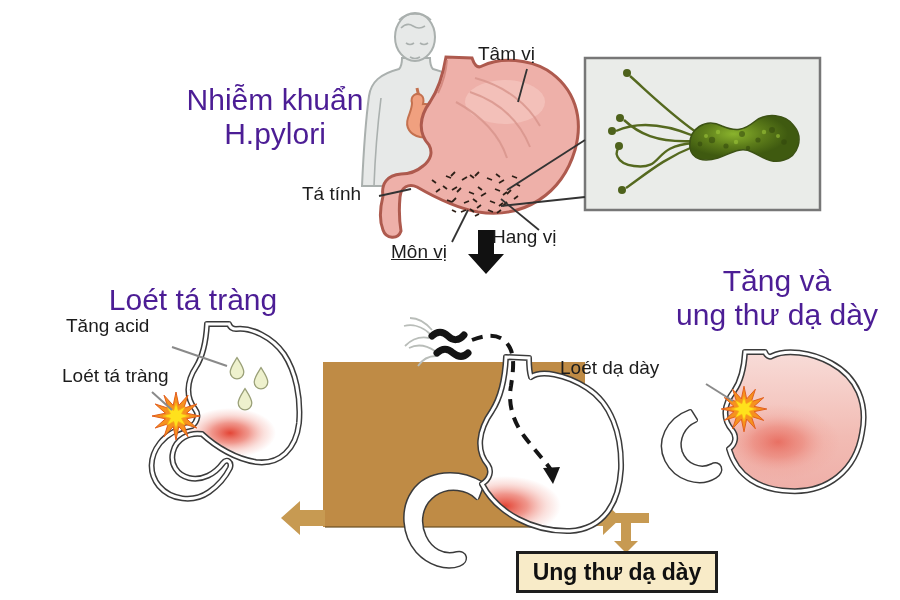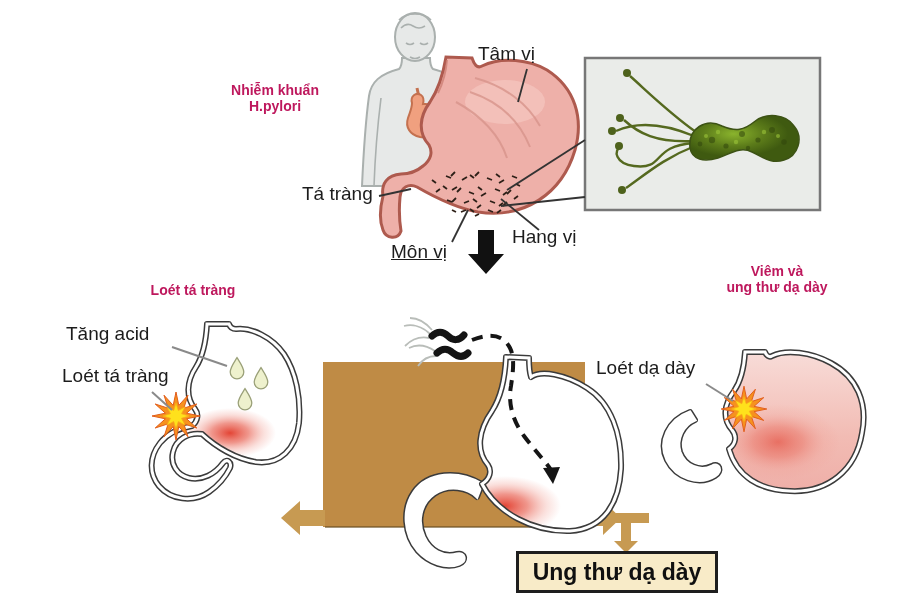--- a/index.html
+++ b/index.html
@@ -1,20 +1,20 @@
 <!DOCTYPE html>
 <html><head>
 <meta charset="utf-8">
 <style>
   html,body { margin:0; padding:0; background:#fff; }
   .stage { position:relative; width:900px; height:600px; background:#ffffff;
            font-family:"Liberation Sans", sans-serif; overflow:hidden; }
   .stage svg { position:absolute; left:0; top:0; }
   .lbl  { position:absolute; color:#1c1c1c; font-size:19px; line-height:1.05; white-space:nowrap; }
-  .head { position:absolute; color:#be185d; font-weight:bold; font-size:14px;
+  .head { position:absolute; color:#4c1d95; font-weight:normal; font-size:30px;
           text-align:center; white-space:pre-line; line-height:1.13; }
   .cancer-box { position:absolute; left:516px; top:551px; width:196px; height:36px;
           background:#f8ebc8; border:3px solid #1e1e1e; display:flex; align-items:center;
           justify-content:center; font-weight:bold; font-size:23px; color:#101010; white-space:nowrap; }
 </style>
 </head>
 <body>
 
 <div class="stage">
 
@@ -194,30 +194,30 @@
     <path d="M172 347 L227 366"></path>
     <path d="M152 392 L172 410"></path>
     <path d="M706 384 L733 401"></path>
   </g>
 </svg>
 
 <div class="head" style="left:155px; top:83px; width:240px;">Nhiễm khuẩn
 H.pylori</div>
 
 <div class="lbl" style="left:478px; top:44px;">Tâm vị</div>
-<div class="lbl" style="left:302px; top:184px;">Tá tràng</div>
+<div class="lbl" style="left:302px; top:184px;">Tá tính</div>
 <div class="lbl" style="left:391px; top:242px;text-decoration:underline;">Môn vị</div>
-<div class="lbl" style="left:512px; top:227px;">Hang vị</div>
+<div class="lbl" style="left:492px; top:227px;">Hang vị</div>
 
 
 <div class="head" style="left:83px; top:283px; width:220px;">Loét tá tràng</div>
-<div class="lbl" style="left:66px; top:324px;">Tăng acid</div>
+<div class="lbl" style="left:66px; top:316px;">Tăng acid</div>
 <div class="lbl" style="left:62px; top:366px;">Loét tá tràng</div>
 
-<div class="head" style="left:662px; top:264px; width:230px;">Viêm và
+<div class="head" style="left:662px; top:264px; width:230px;">Tăng và
 ung thư dạ dày</div>
-<div class="lbl" style="left:596px; top:358px;">Loét dạ dày</div>
+<div class="lbl" style="left:560px; top:358px;">Loét dạ dày</div>
 
 <div class="cancer-box">
   <span>Ung thư dạ dày</span>
 </div>
 
 </div>
 
 </body></html>

